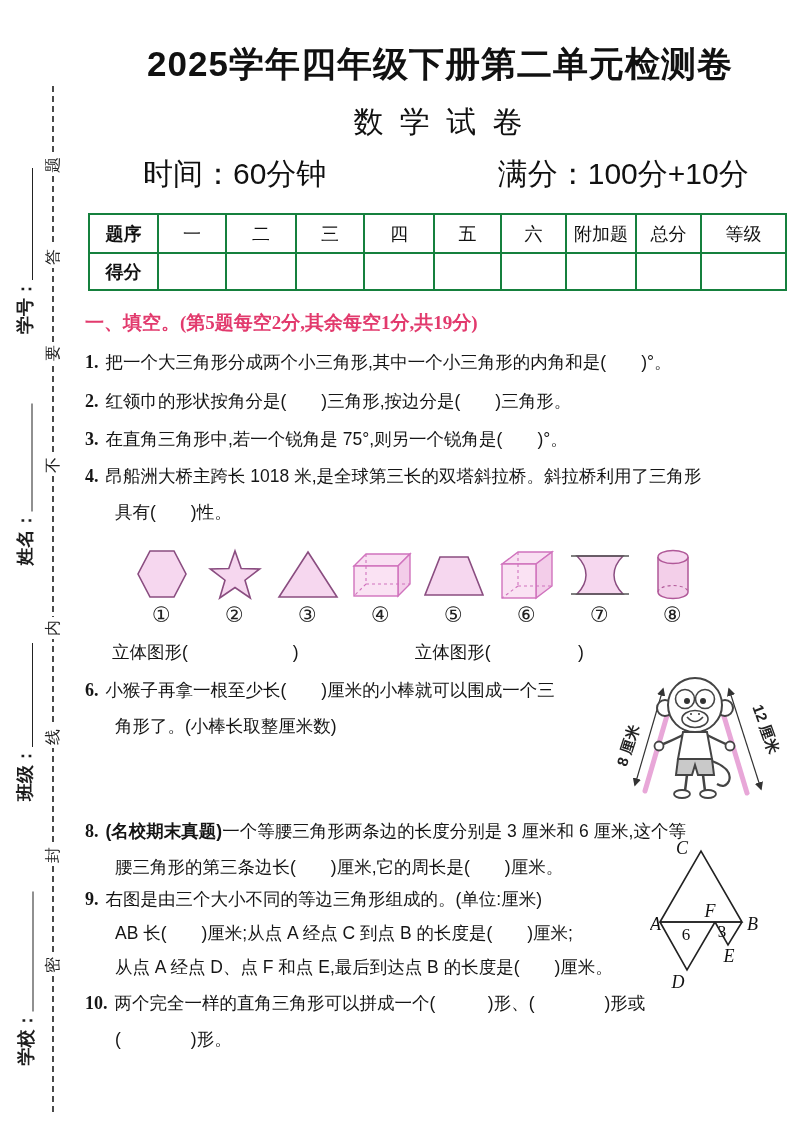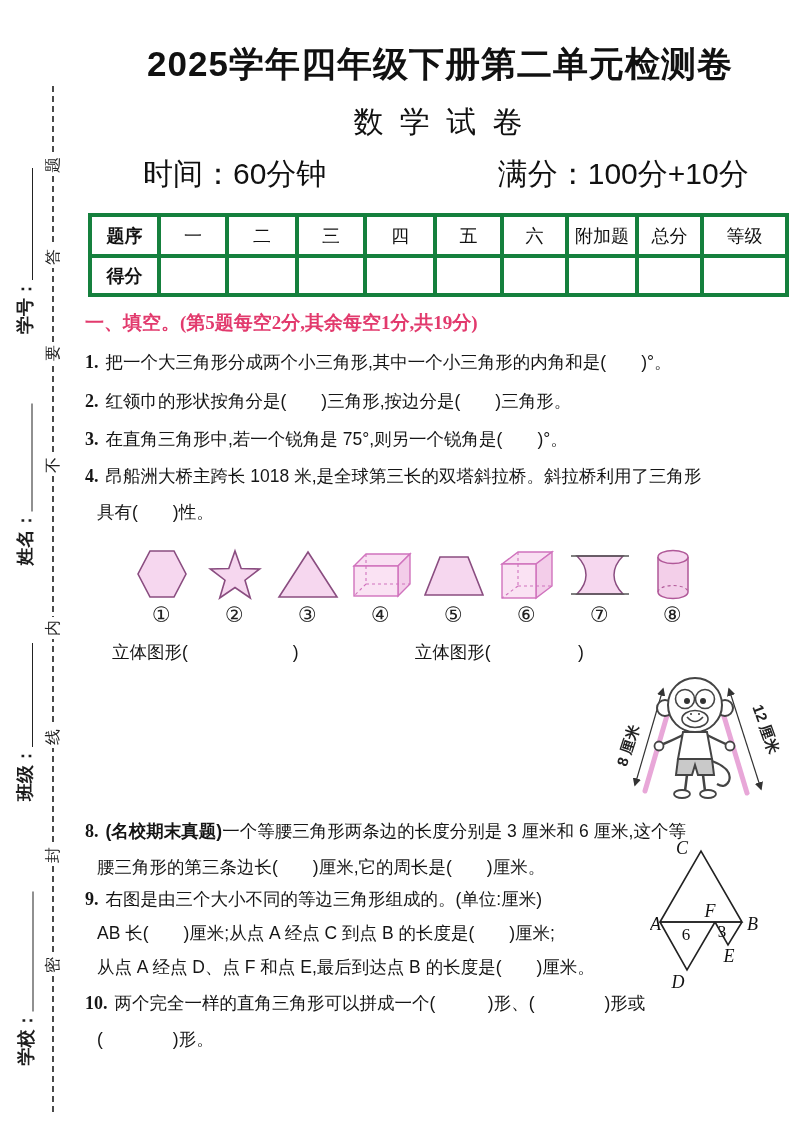--- a/index.html
+++ b/index.html
@@ -26,31 +26,31 @@
   .title{left:95px;top:40px;width:690px;text-align:center;font-size:35px;line-height:48px;
          font-weight:bold;letter-spacing:1px;color:#111;}
   .subtitle{left:95px;top:100px;width:690px;text-align:center;font-size:30px;line-height:44px;
             font-weight:normal;letter-spacing:4px;color:#111;}
   .inforow{left:85px;top:158px;width:705px;font-size:30px;line-height:32px;color:#111;}
   .inforow .t1{margin-left:58px;}
   .inforow .t2{margin-left:163px;}
 
   
   .score-table{position:absolute;left:88px;top:213px;border-collapse:collapse;table-layout:fixed;}
-  .score-table td,.score-table th{border:4px solid #15803d;padding:0;text-align:center;
+  .score-table td,.score-table th{border:2px solid #15803d;padding:0;text-align:center;
        font-size:18px;font-weight:normal;color:#111;background:#fff;}
   .score-table tr:first-child td,.score-table tr:first-child th{height:37px;}
   .score-table tr:last-child td{height:35px;}
   .score-table .lab{font-weight:bold;}
 
   
   .sec-heading{left:85px;top:310px;font-size:19px;line-height:26px;font-weight:bold;color:#e23a6d;font-family:Liberation Serif, serif;}
   .q{position:absolute;left:85px;font-size:17.5px;line-height:36px;color:#151515;white-space:nowrap;}
   .qno{font-weight:bold;margin-right:7px;font-family:"Liberation Serif","DejaVu Serif",serif;font-size:18px;}
-  .cont{margin-left:12px;}
+  .cont{margin-left:30px;}
   .q1{top:344px}.q2{top:383px}.q3{top:421px}.q4{top:458px}.q5h{top:520px}
   .q6{top:672px;width:545px}.q7{top:743px}.q8{top:813px}
   .q9{top:882px;line-height:34px;width:575px}.q10{top:985px}
   .qtag{font-weight:bold;margin-top:48px;}
 
   
   .shapes{position:absolute;left:128px;top:548px;display:flex;gap:6px;}
   .shape-cell{width:67px;text-align:center;}
   .shape-cell svg{display:block;margin:0 auto;}
   .shape-num{display:block;margin-top:3px;font-size:21px;color:#222;line-height:24px;}
@@ -223,20 +223,24 @@
       </svg>
       <span class="shape-num">⑧</span>
     </div>
   </div>
 
   <div class="classify">
     <span>立体图形(　　　　　　)</span>
     <span>立体图形(　　　　　)</span>
   </div>
 
+  <div class="q q6">
+    <span class="qno">6.</span><span>小猴子再拿一根至少长(　　)厘米的小棒就可以围成一个三</span><br>
+    <span class="cont">角形了。(小棒长取整厘米数)</span>
+  </div>
 
 
   <div class="q q8">
     <span class="qno">8.</span><span class="qtag">(名校期末真题)</span><span>一个等腰三角形两条边的长度分别是 3 厘米和 6 厘米,这个等</span><br>
     <span class="cont">腰三角形的第三条边长(　　)厘米,它的周长是(　　)厘米。</span>
   </div>
 
   <div class="q q9">
     <span class="qno">9.</span><span>右图是由三个大小不同的等边三角形组成的。(单位:厘米)</span><br>
     <span class="cont">AB 长(　　)厘米;从点 A 经点 C 到点 B 的长度是(　　)厘米;</span><br>

